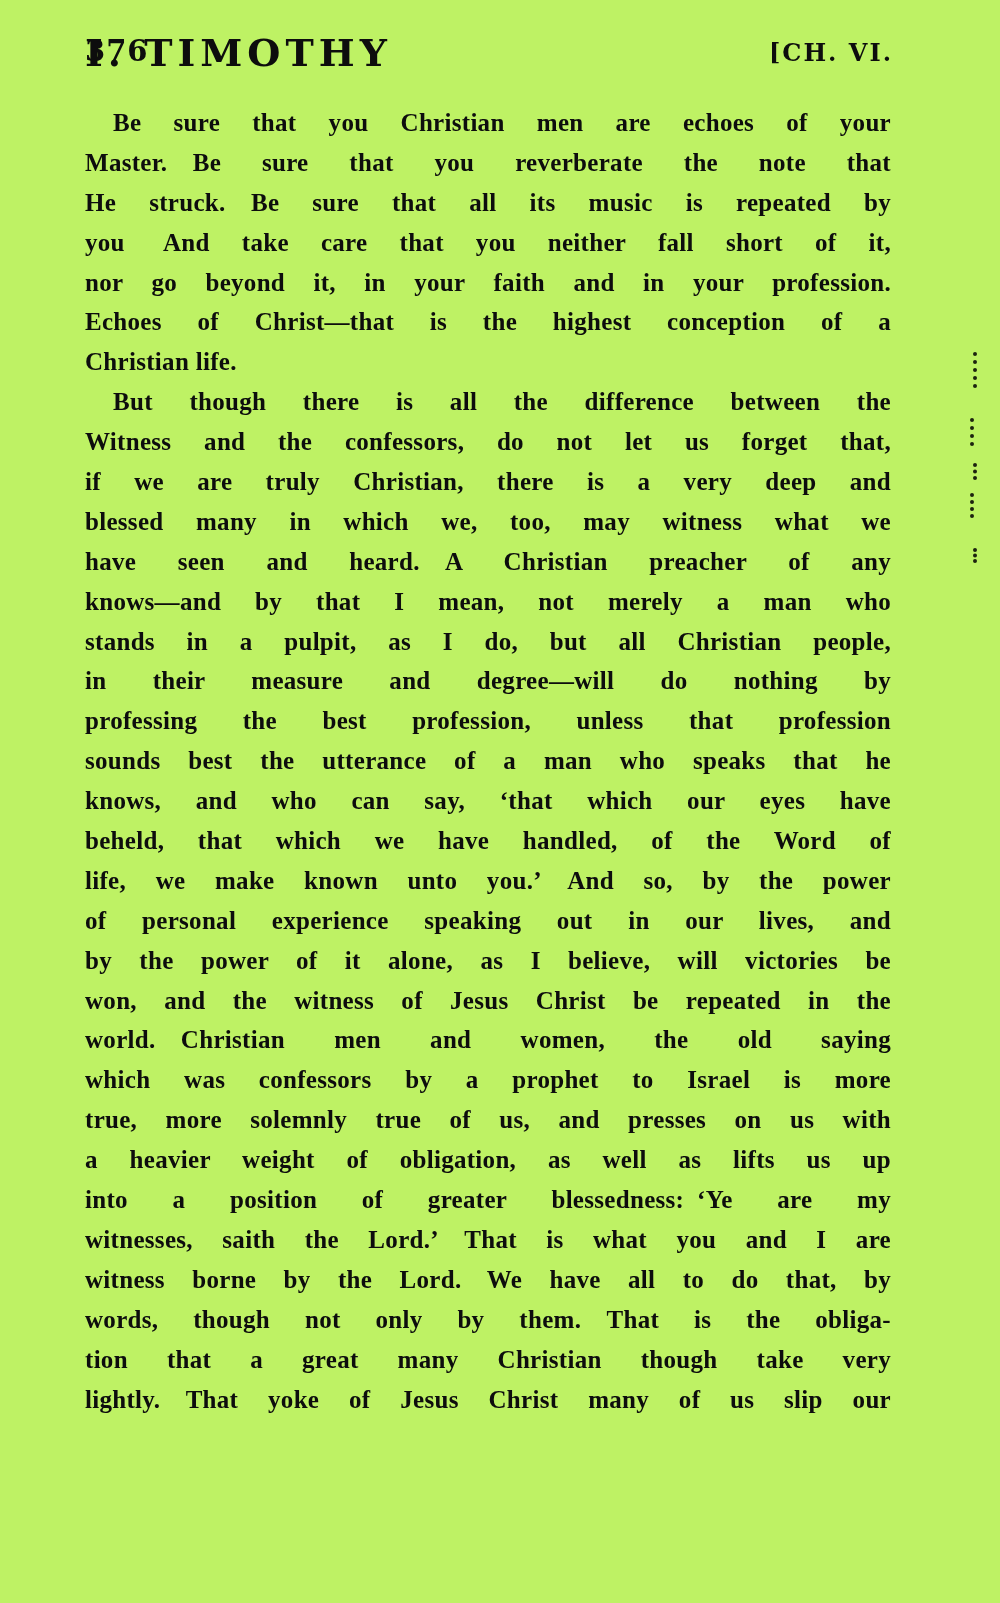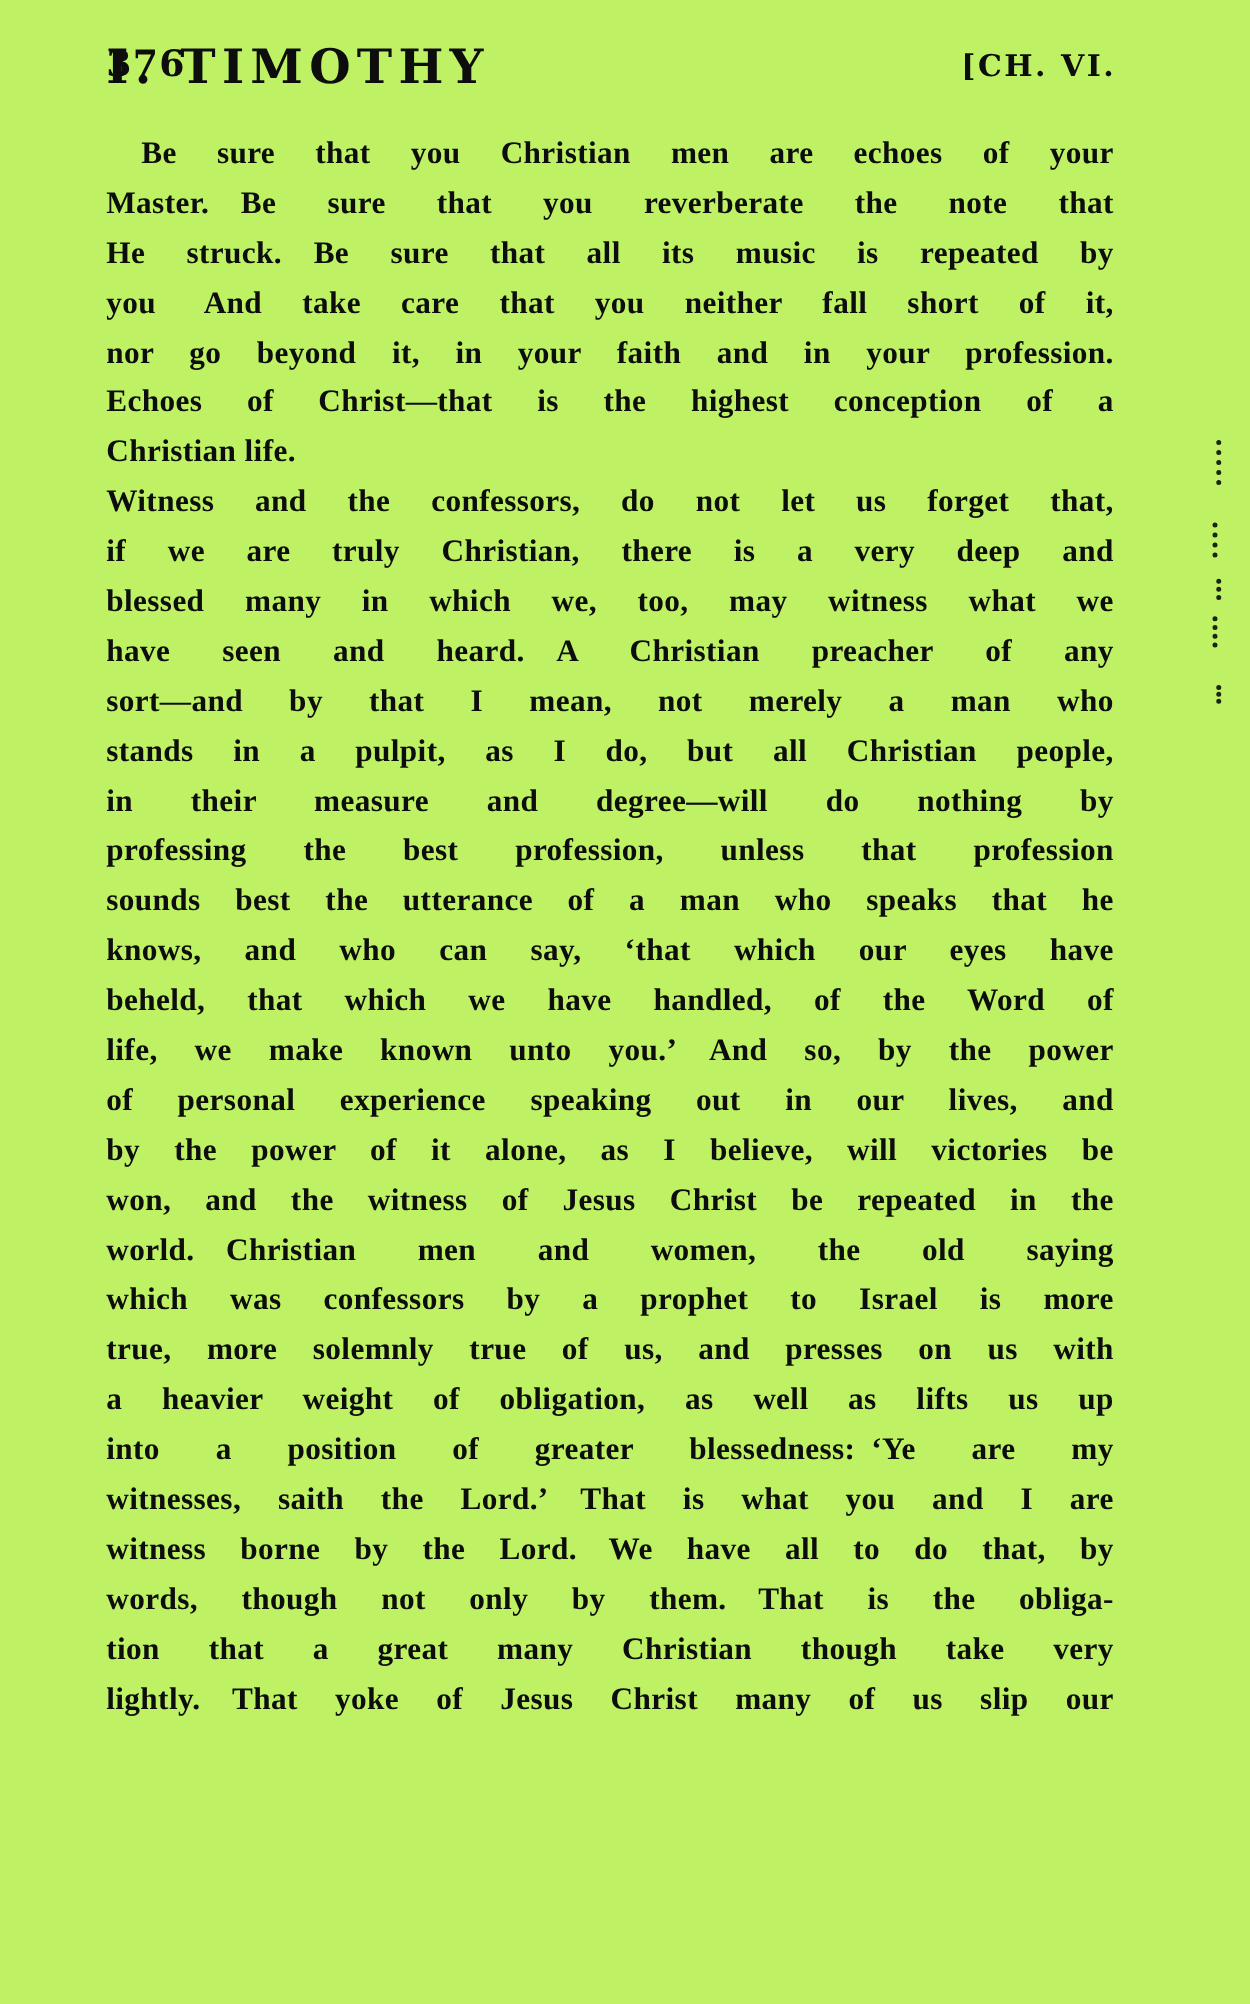--- a/index.html
+++ b/index.html
@@ -65,25 +65,26 @@
       <div class="paragraph">
         <div class="line indent">Be sure that you Christian men are echoes of your</div>
         <div class="line">Master. Be sure that you reverberate the note that</div>
         <div class="line">He struck. Be sure that all its music is repeated by</div>
         <div class="line">you  And take care that you neither fall short of it,</div>
         <div class="line">nor go beyond it, in your faith and in your profession.</div>
         <div class="line">Echoes of Christ—that is the highest conception of a</div>
         <div class="line no-just">Christian life.</div>
       </div>
       <div class="paragraph">
+        <div class="line indent">But though there is all the difference between the</div>
         <div class="line">Witness and the confessors, do not let us forget that,</div>
         <div class="line">if we are truly Christian, there is a very deep and</div>
         <div class="line">blessed many in which we, too, may witness what we</div>
         <div class="line">have seen and heard. A Christian preacher of any</div>
-        <div class="line">sort—and by that I mean, not merely a man who</div>
+        <div class="line">knows—and by that I mean, not merely a man who</div>
         <div class="line">stands in a pulpit, as I do, but all Christian people,</div>
         <div class="line">in their measure and degree—will do nothing by</div>
         <div class="line">professing the best profession, unless that profession</div>
         <div class="line">sounds best the utterance of a man who speaks that he</div>
         <div class="line">knows, and who can say, ‘that which our eyes have</div>
         <div class="line">beheld, that which we have handled, of the Word of</div>
         <div class="line">life, we make known unto you.’ And so, by the power</div>
         <div class="line">of personal experience speaking out in our lives, and</div>
         <div class="line">by the power of it alone, as I believe, will victories be</div>
         <div class="line">won, and the witness of Jesus Christ be repeated in the</div>

